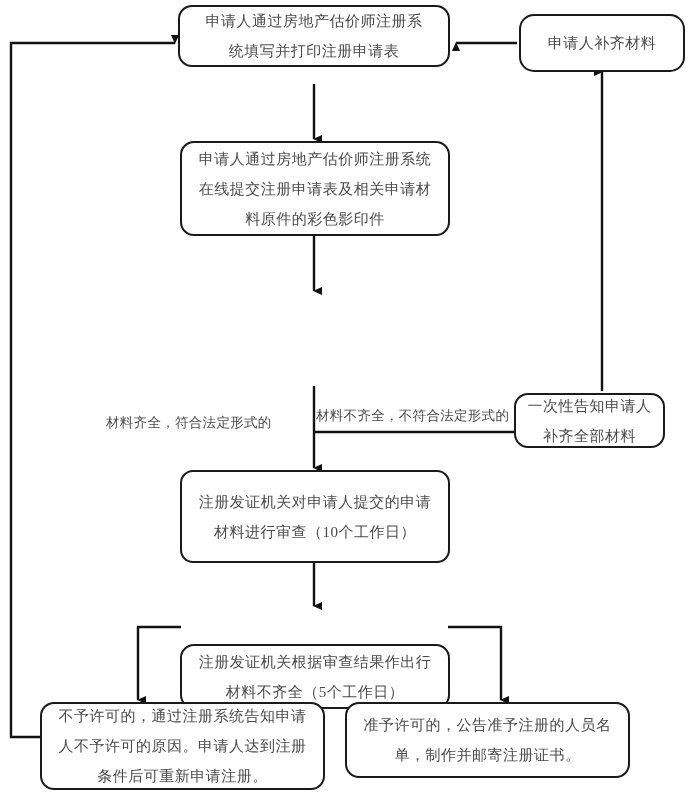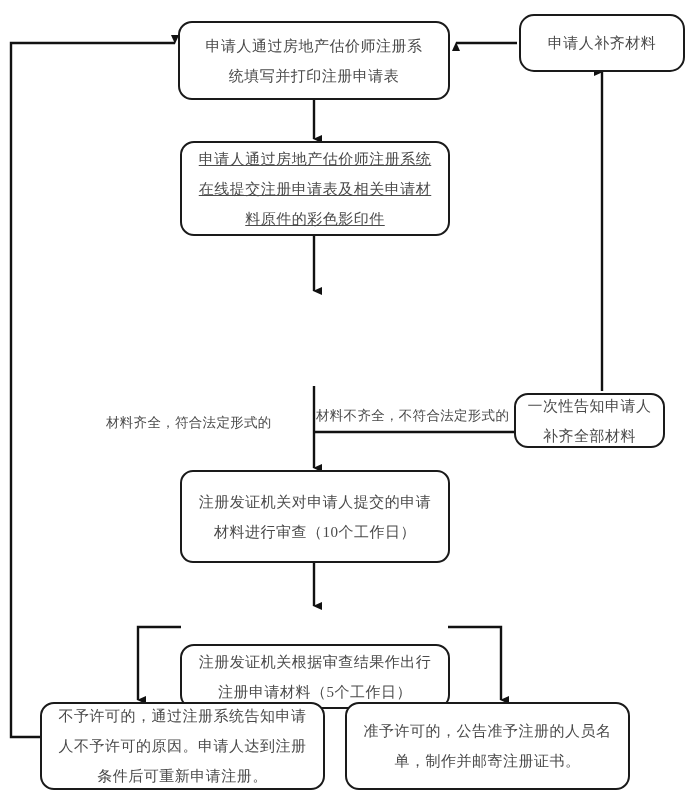--- a/index.html
+++ b/index.html
@@ -93,58 +93,58 @@
       <path d="M 517,43 L 456,43" marker-end="url(#arrow-left)"></path>
 
       <path d="M 314,563 L 314,606" marker-end="url(#arrow-down)"></path>
 
       <path d="M 181,627 L 138,627 L 138,700" marker-end="url(#arrow-down)"></path>
 
       <path d="M 448,627 L 501,627 L 501,700" marker-end="url(#arrow-down)"></path>
     </g>
   </svg>
 
-  <div class="node" style="left:178px; top:21px; width:272px; height:79px;">
+  <div class="node" style="left:178px; top:5px; width:272px; height:62px;">
     <span class="line">申请人通过房地产估价师注册系</span>
     <span class="line">统填写并打印注册申请表</span>
   </div>
 
   <div class="node" style="left:519px; top:14px; width:166px; height:58px;border-radius:15px;">
     <span class="line">申请人补齐材料</span>
   </div>
 
-  <div class="node" style="left:180px; top:141px; width:270px; height:95px;text-decoration:underline;">
+  <div class="node" style="left:180px; top:141px; width:270px; height:95px;">
     <span class="line">申请人通过房地产估价师注册系统</span>
     <span class="line">在线提交注册申请表及相关申请材</span>
     <span class="line">料原件的彩色影印件</span>
   </div>
 
 
   <div class="node" style="left:514px; top:393px; width:151px; height:55px;">
     <span class="line">一次性告知申请人</span>
     <span class="line">补齐全部材料</span>
   </div>
 
   <div class="node" style="left:180px; top:470px; width:270px; height:93px;border-radius:13px;">
     <span class="line">注册发证机关对申请人提交的申请</span>
     <span class="line">材料进行审查（10个工作日）</span>
   </div>
 
   <div class="node" style="left:180px; top:608px; width:270px; height:65px;margin-top:36px;">
     <span class="line">注册发证机关根据审查结果作出行</span>
-    <span class="line">注册申请材料（5个工作日）</span>
+    <span class="line">材料不齐全（5个工作日）</span>
   </div>
 
   <div class="node" style="left:40px; top:702px; width:285px; height:88px;">
     <span class="line">不予许可的，通过注册系统告知申请</span>
     <span class="line">人不予许可的原因。申请人达到注册</span>
     <span class="line">条件后可重新申请注册。</span>
   </div>
 
-  <div class="node" style="left:345px; top:702px; width:285px; height:88px;align-items:center;">
+  <div class="node" style="left:345px; top:702px; width:285px; height:76px;align-items:center;">
     <span class="line">准予许可的，公告准予注册的人员名</span>
     <span class="line">单，制作并邮寄注册证书。</span>
   </div>
 
   <div class="edge-label" style="left:106px; top:415px;text-align:center;">材料齐全，符合法定形式的</div>
 
   <div class="edge-label" style="left:316px; top:408px;">材料不齐全，不符合法定形式的</div>
 
 </div>
 

